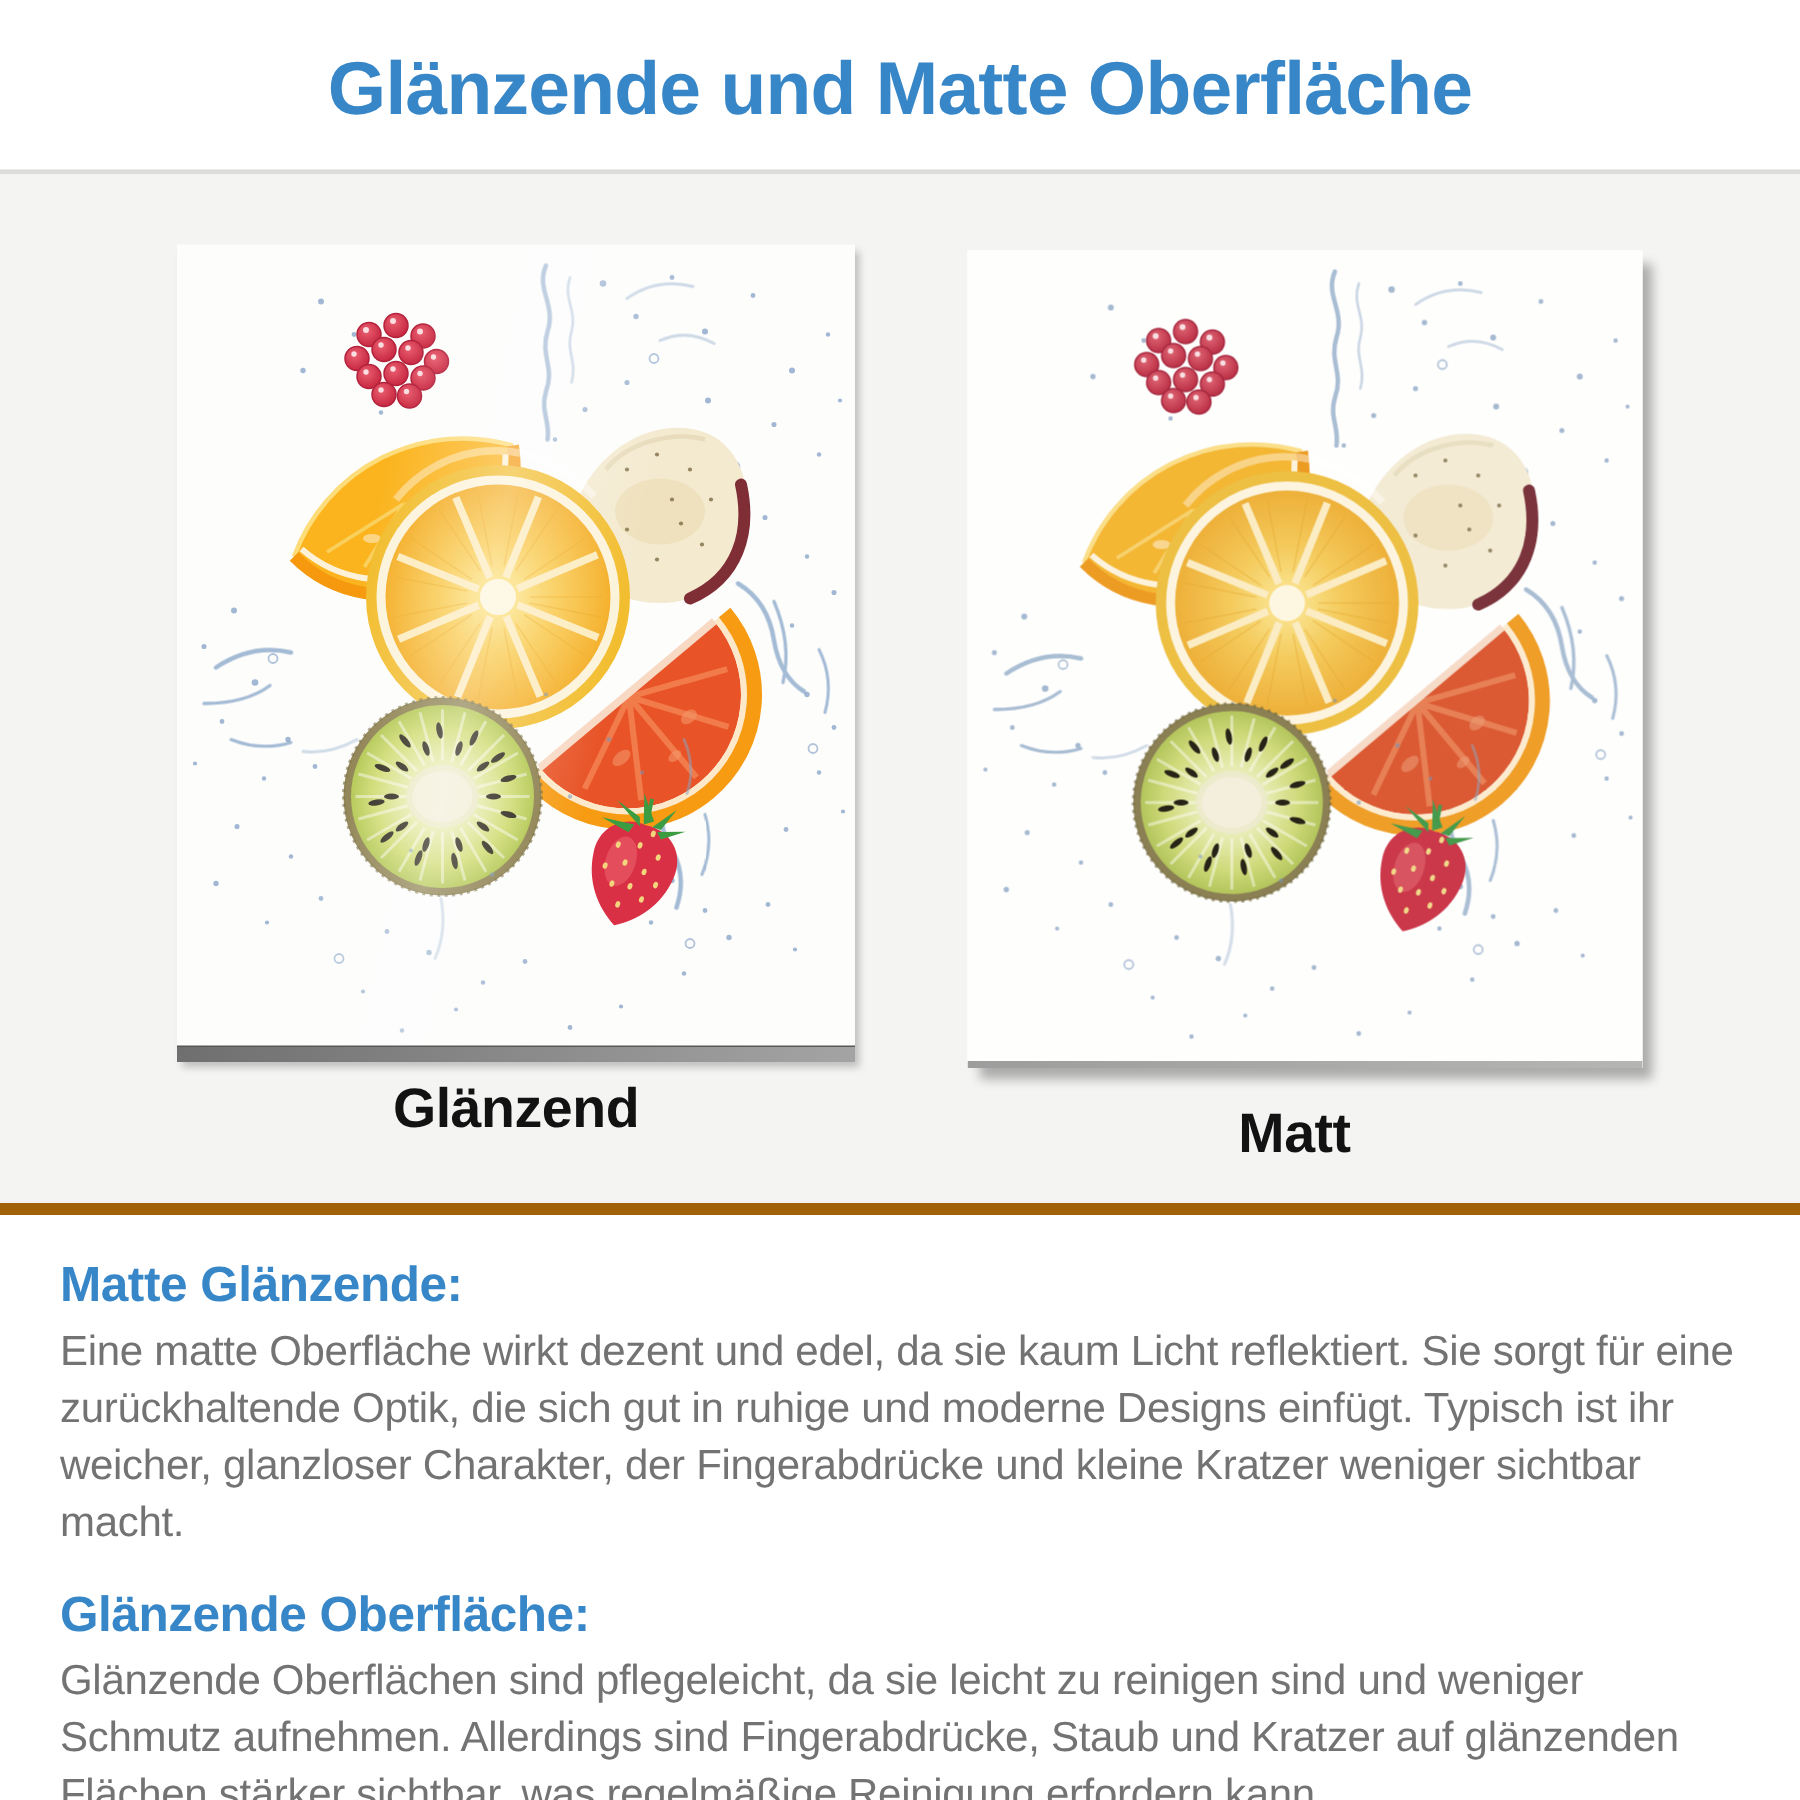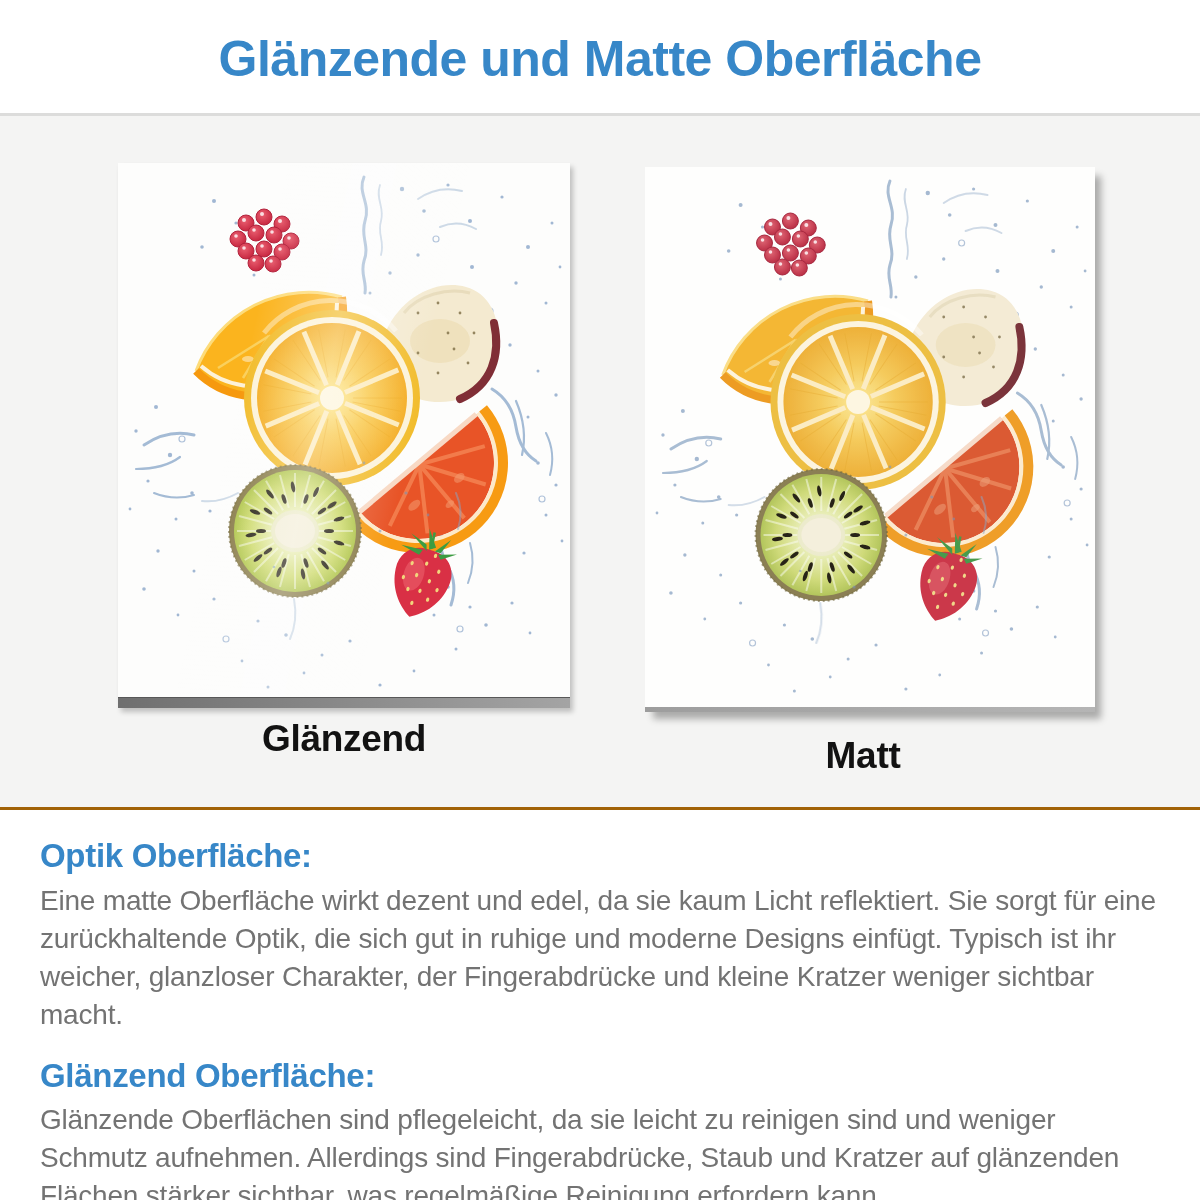--- a/index.html
+++ b/index.html
@@ -13,21 +13,21 @@
   
   .header { height:113px; display:flex; align-items:center; justify-content:center; background:#ffffff; }
   .title {
     margin:0; padding-top:4px; font-size:50px; font-weight:bold;
     color:#3787c8; letter-spacing:-0.5px;
   }
 
   
   .band {
     position:relative; height:697px; background:#f4f4f3;
-    border-top:3px solid #dcdcdb; border-bottom:3px solid #a16207;
+    border-top:3px solid #dcdcdb; border-bottom:8px solid #a16207;
   }
   .panel { position:absolute; background:#fcfcfb; overflow:hidden; }
   .panel svg.bg, .panel svg.fruit { position:absolute; left:0; top:0; width:100%; height:100%; }
   .panel-glossy {
     left:118px; top:47px; width:452px; height:545px;
     box-shadow:3px 4px 5px rgba(0,0,0,0.22);
   }
   .panel-matte {
     left:645px; top:51px; width:450px; height:545px;
     box-shadow:7px 8px 7px -1px rgba(0,0,0,0.30);
@@ -443,22 +443,22 @@
         </svg>
       <div class="bar-matte"></div>
     </figure>
 
     <div class="panel-label label-glossy">Glänzend</div>
     <div class="panel-label label-matte">Matt</div>
   </div>
 
   <main class="content">
     <section>
-      <h2 class="section-heading">Optik Oberfläche:</h2>
+      <h2 class="section-heading">Matte Glänzende:</h2>
       <p class="section-body">Eine matte Oberfläche wirkt dezent und edel, da sie kaum Licht reflektiert. Sie sorgt für eine zurückhaltende Optik, die sich gut in ruhige und moderne Designs einfügt. Typisch ist ihr weicher, glanzloser Charakter, der Fingerabdrücke und kleine Kratzer weniger sichtbar macht.</p>
     </section>
     <section>
-      <h2 class="section-heading">Glänzend Oberfläche:</h2>
+      <h2 class="section-heading">Glänzende Oberfläche:</h2>
       <p class="section-body">Glänzende Oberflächen sind pflegeleicht, da sie leicht zu reinigen sind und weniger Schmutz aufnehmen. Allerdings sind Fingerabdrücke, Staub und Kratzer auf glänzenden Flächen stärker sichtbar, was regelmäßige Reinigung erfordern kann.</p>
     </section>
   </main>
 
 </div>
 
 </body></html>

